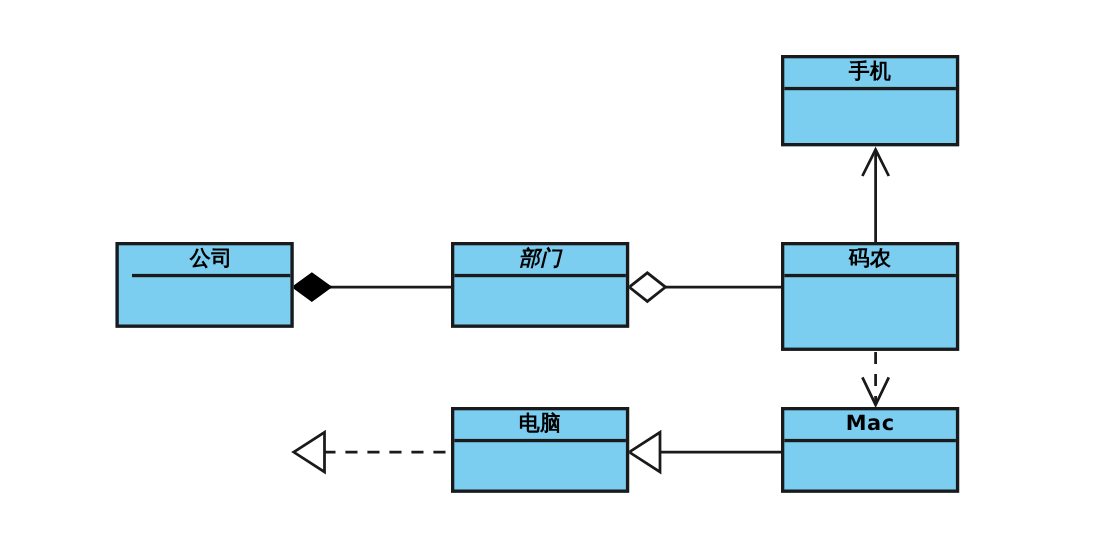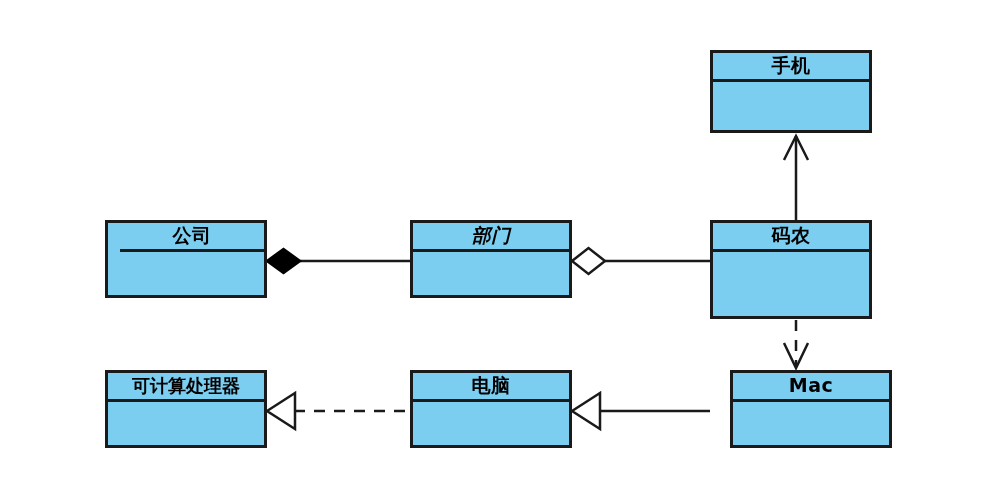--- a/index.html
+++ b/index.html
@@ -109,28 +109,24 @@
   <div class="uml-class" style="left:410px; top:220px; width:162px; height:78px;font-style:italic;">
     <div class="uml-class-name">部门</div>
     <div class="uml-class-attrs"></div>
   </div>
 
   <div class="uml-class" style="left:710px; top:220px; width:162px; height:99px;">
     <div class="uml-class-name">码农</div>
     <div class="uml-class-attrs"></div>
   </div>
 
-  <div class="uml-class" style="left:105px; top:370px; width:162px; height:78px;">
-    <div class="uml-class-name" style="font-size:18px; letter-spacing:0;">可计算处理器</div>
-    <div class="uml-class-attrs"></div>
-  </div>
 
   <div class="uml-class" style="left:410px; top:370px; width:162px; height:78px;">
     <div class="uml-class-name">电脑</div>
     <div class="uml-class-attrs"></div>
   </div>
 
-  <div class="uml-class" style="left:710px; top:370px; width:162px; height:78px;margin-left:20px;">
+  <div class="uml-class" style="left:710px; top:370px; width:162px; height:78px;">
     <div class="uml-class-name">Mac</div>
     <div class="uml-class-attrs"></div>
   </div>
 
 </div>
 
 </body></html>

